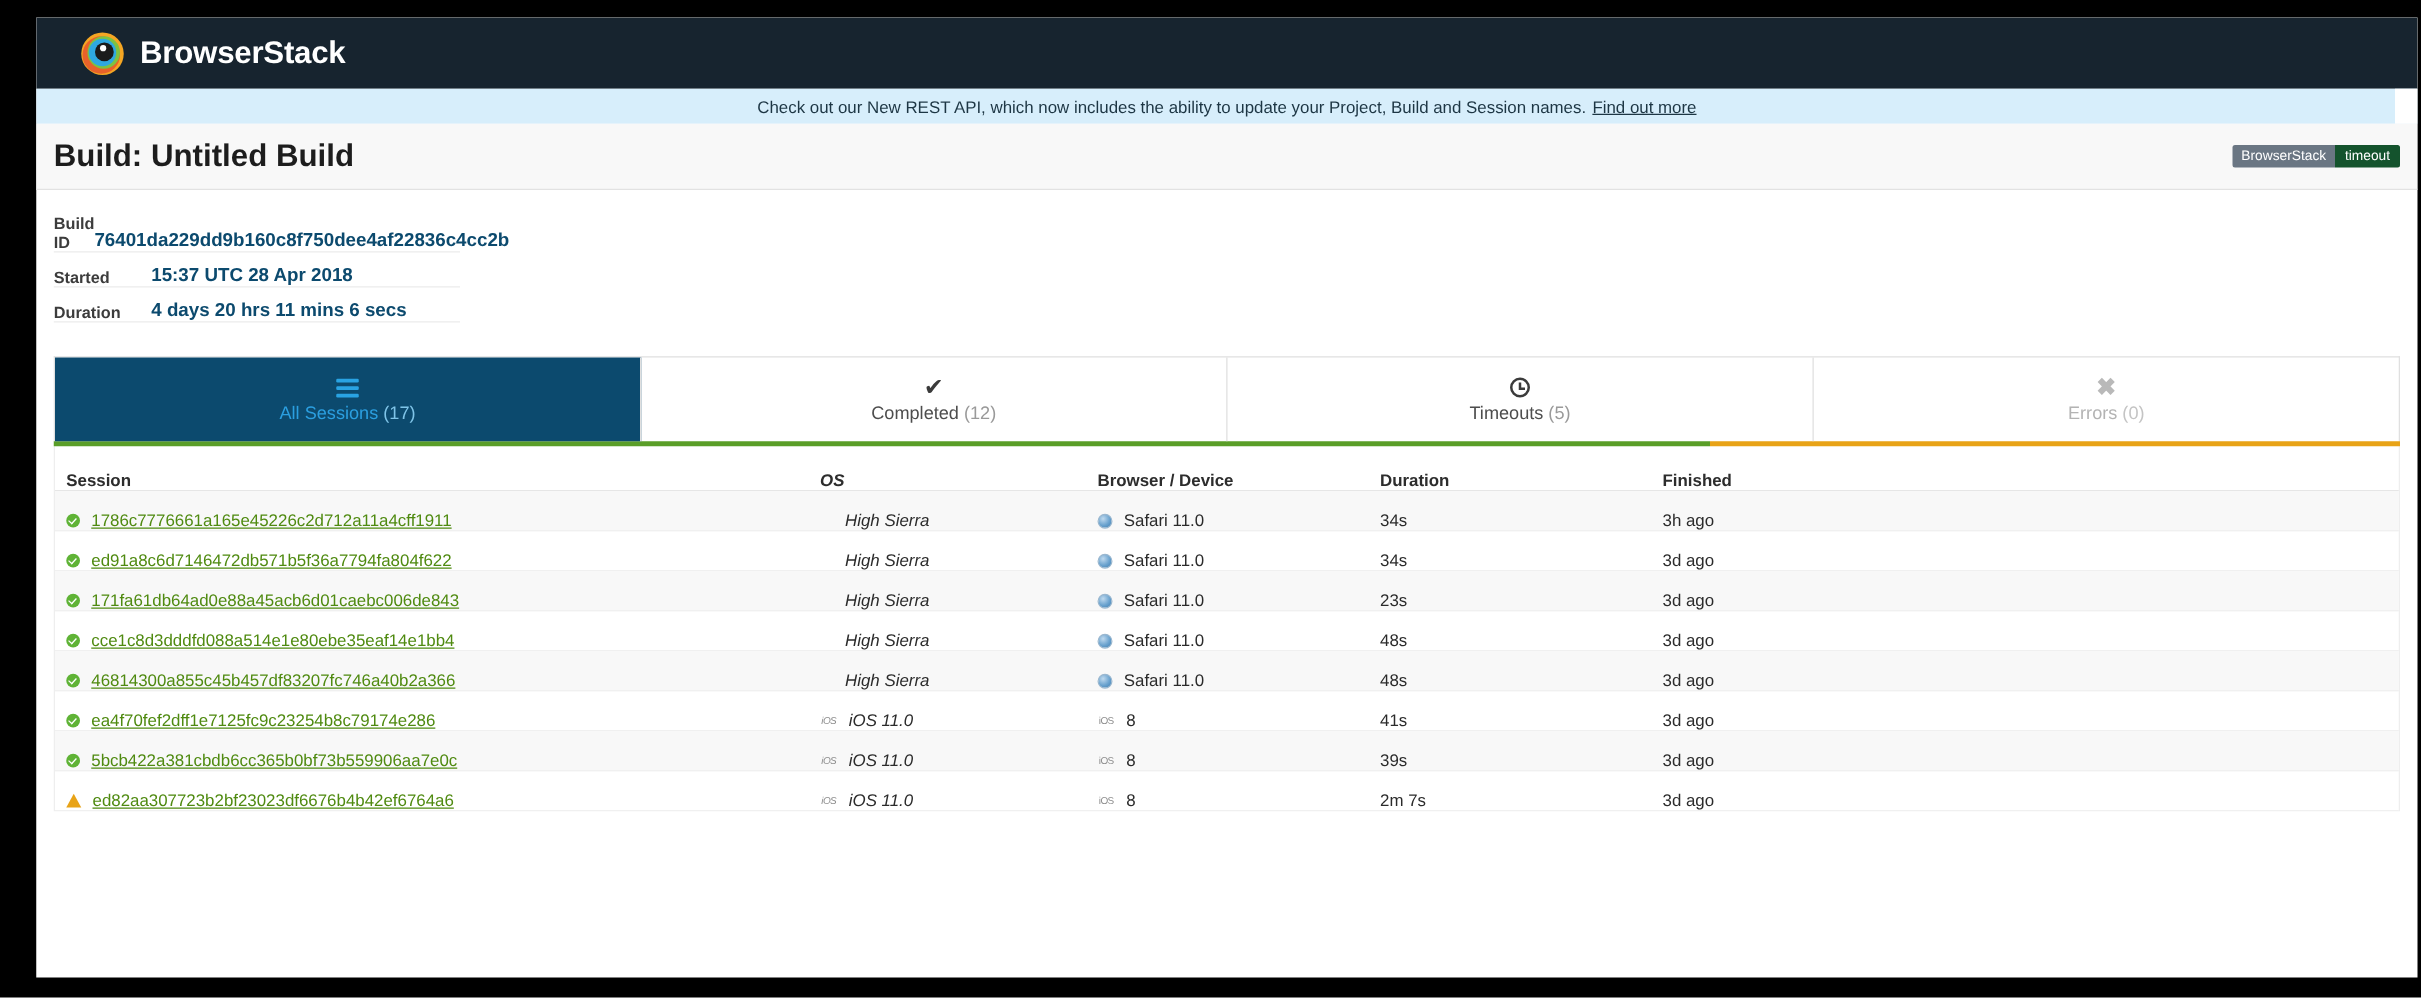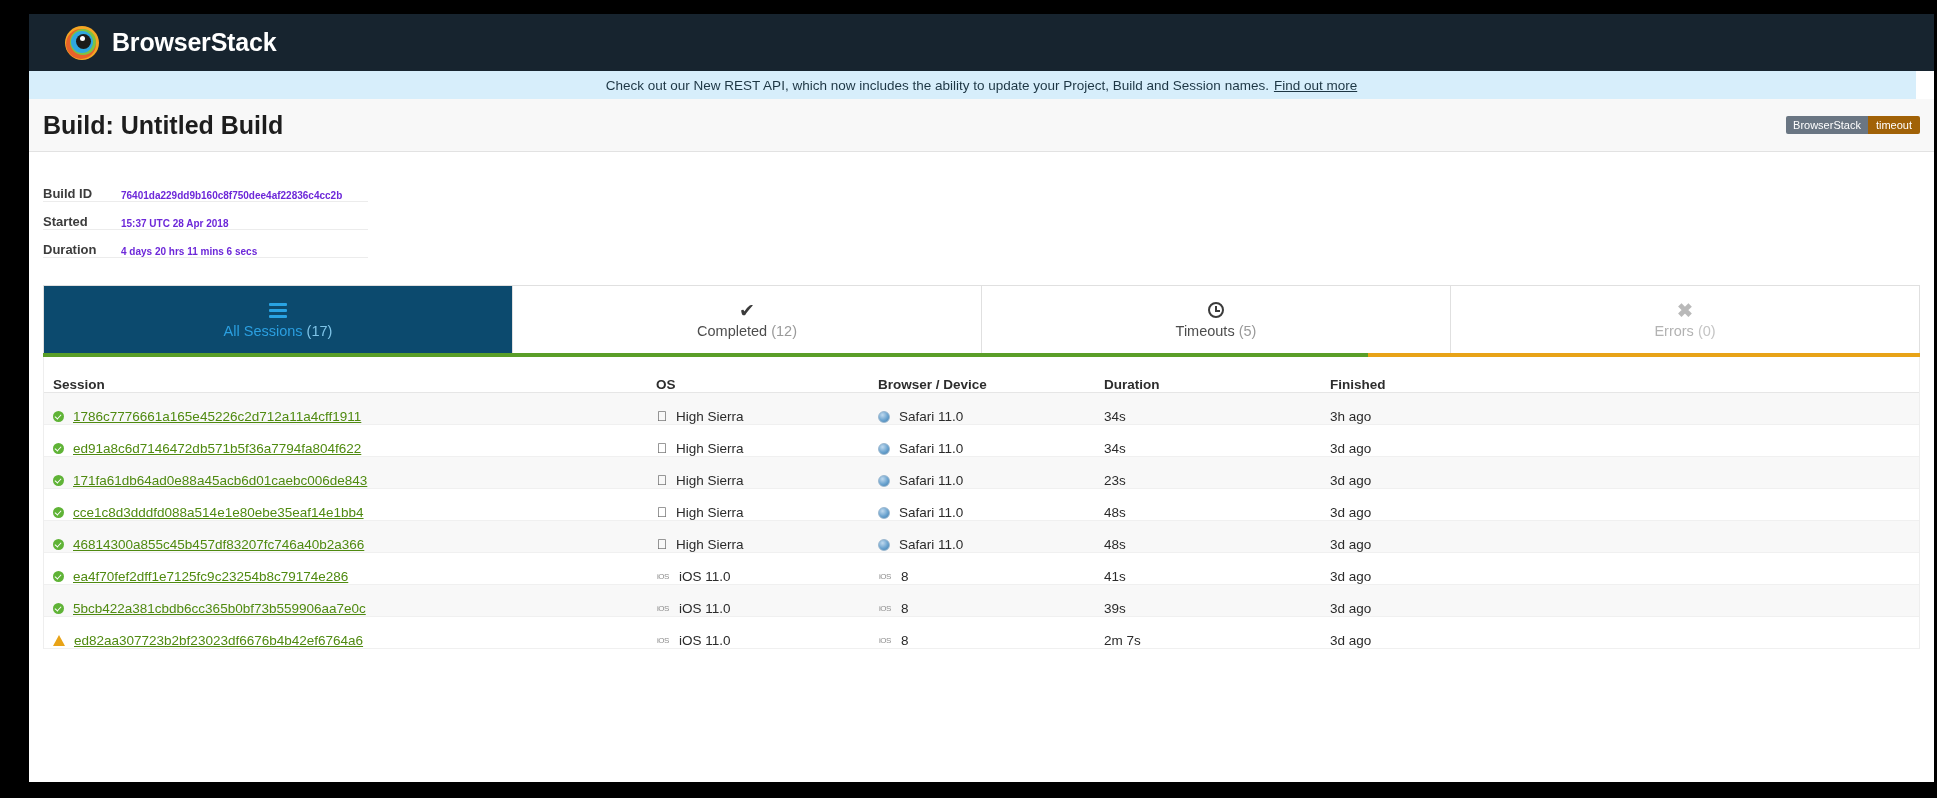--- a/index.html
+++ b/index.html
@@ -112,21 +112,21 @@
     display:flex;
     font-size:11px;
   }
   .badge-left {
     background:#6a7683;
     color:#ffffff;
     padding:3px 7px 3px 7px;
     border-radius:2px 0 0 2px;
   }
   .badge-right {
-    background:#a16207;
+    background:#14532d;
     color:#ffffff;
     padding:3px 8px;
     border-radius:0 2px 2px 0;
   }
 
   
   .meta {
     padding:22px 0 0 14px;
   }
   .meta-row {
@@ -138,23 +138,23 @@
     font-size:13.5px;
   }
   .meta-row:last-child { border-bottom:1px solid #ececec; }
   .meta-label {
     width:78px;
     color:#3c3c3c;
     font-weight:bold;
     font-size:13px;
   }
   .meta-value {
-    color:#6d28d9;
+    color:#0c4a6e;
     font-weight:bold;
-    font-size:10px;
+    font-size:15px;
     white-space:nowrap;
   }
 
   
   .tabs-wrap {
     margin:27px 14px 0 14px;
     border:1px solid #e0e0e0;
     border-bottom:none;
     display:flex;
     background:#ffffff;
@@ -230,21 +230,21 @@
   }
   .thead {
     font-weight:bold;
     color:#2d2d2d;
     height:36px;
     border-bottom:1px solid #e6e6e6;
   }
   .zebra { background:#f8f8f8; }
 
   .c-session { width:612px; padding-left:9px; display:flex; align-items:center; }
-  .c-os      { width:222px; display:flex; align-items:center; }
+  .c-os      { width:222px; display:flex; align-items:center;font-style:italic; }
   .c-browser { width:226px; display:flex; align-items:center; }
   .c-duration{ width:226px; }
   .c-finished{ flex:1 1 auto; }
 
   .status-dot {
     width:11px; height:11px; border-radius:50%;
     margin-right:9px; flex:0 0 auto;
     position:relative;
     display:inline-block;
   }

